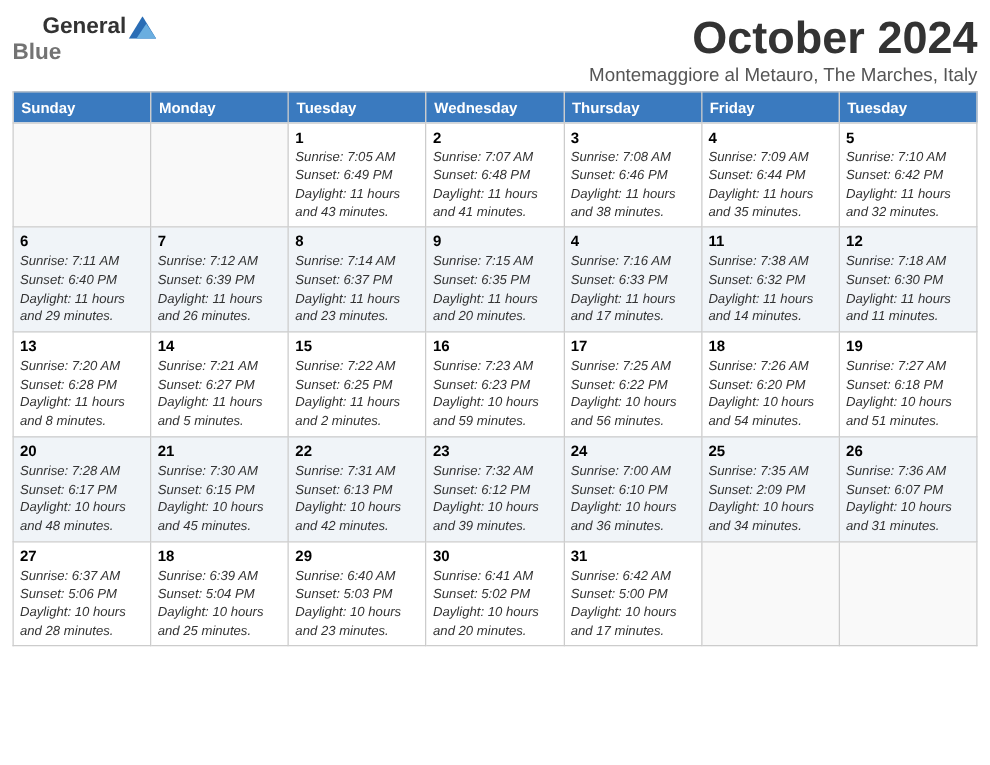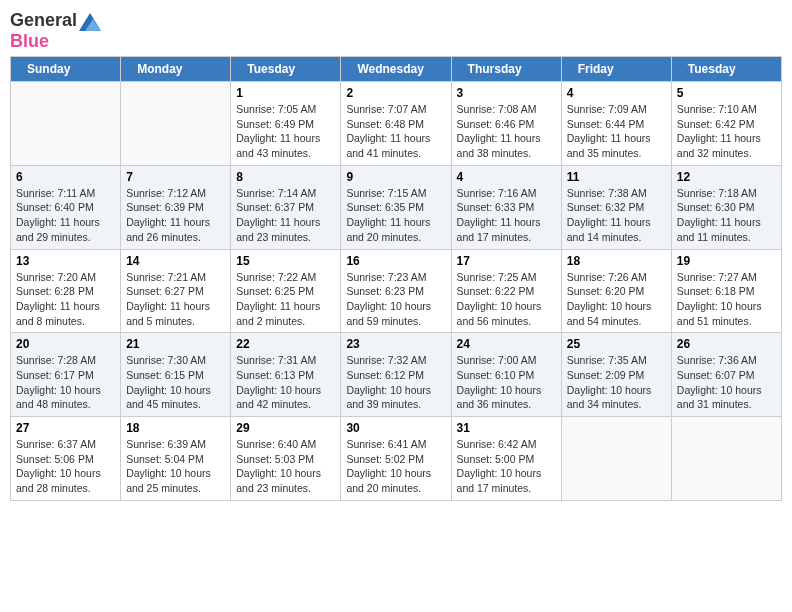--- a/index.html
+++ b/index.html
@@ -18,25 +18,26 @@
     }
     .logo {
       display: flex;
       flex-direction: column;
       align-items: flex-start;
     }
     .logo-general {
       font-size: 18px;
       font-weight: bold;
       color: #333;
+      margin-left: 24px;
     }
     .logo-blue {
       font-size: 18px;
       font-weight: bold;
-      color: #ec4899;
+      color: #737373;
     }
     .logo-row {
       display: flex;
       align-items: center;
     }
     .title-area {
       text-align: right;
     }
     .month-title {
       font-size: 36px;
@@ -51,21 +52,21 @@
     }
     .calendar {
       width: 100%;
       border-collapse: collapse;
       font-size: 11px;
     }
     .calendar th {
       background-color: #3a7abf;
       color: #fff;
       text-align: left;
-      padding: 5px 16px;
+      padding: 5px 6px;
       font-size: 12px;
       font-weight: bold;
       border: 1px solid #ccc;
     }
     .calendar td {
       vertical-align: top;
       border: 1px solid #ccc;
       padding: 4px 5px;
       width: 110px;
       min-height: 80px;
@@ -76,20 +77,21 @@
     .day-number {
       font-weight: bold;
       font-size: 12px;
       display: block;
       margin-bottom: 2px;
     }
     .day-info {
       font-size: 10.5px;
       color: #333;
       line-height: 1.4;
+      font-style: italic;
     }
     .row-shaded td {
       background-color: #f0f4f8;
     }
     .row-white td {
       background-color: #ffffff;
     }
   </style>
 </head>
 <body>
@@ -100,20 +102,24 @@
       <span class="logo-general">General</span>
       <svg width="22" height="18" viewBox="0 0 22 18" style="margin-left:2px;margin-top:2px;">
         <polygon points="0,18 11,0 22,18" fill="#2a6db5"></polygon>
         <polygon points="6,18 14,6 22,18" fill="#6aaee0"></polygon>
       </svg>
     </div>
     <div>
       <span class="logo-blue">Blue</span>
     </div>
   </div>
+  <div class="title-area">
+    <div class="month-title">October 2024</div>
+    <div class="location-title">Montemaggiore al Metauro, The Marches, Italy</div>
+  </div>
 </div>
 
 <table class="calendar">
   <thead>
     <tr>
     <th>Sunday</th>
         <th>Monday</th>
         <th>Tuesday</th>
         <th>Wednesday</th>
         <th>Thursday</th>

